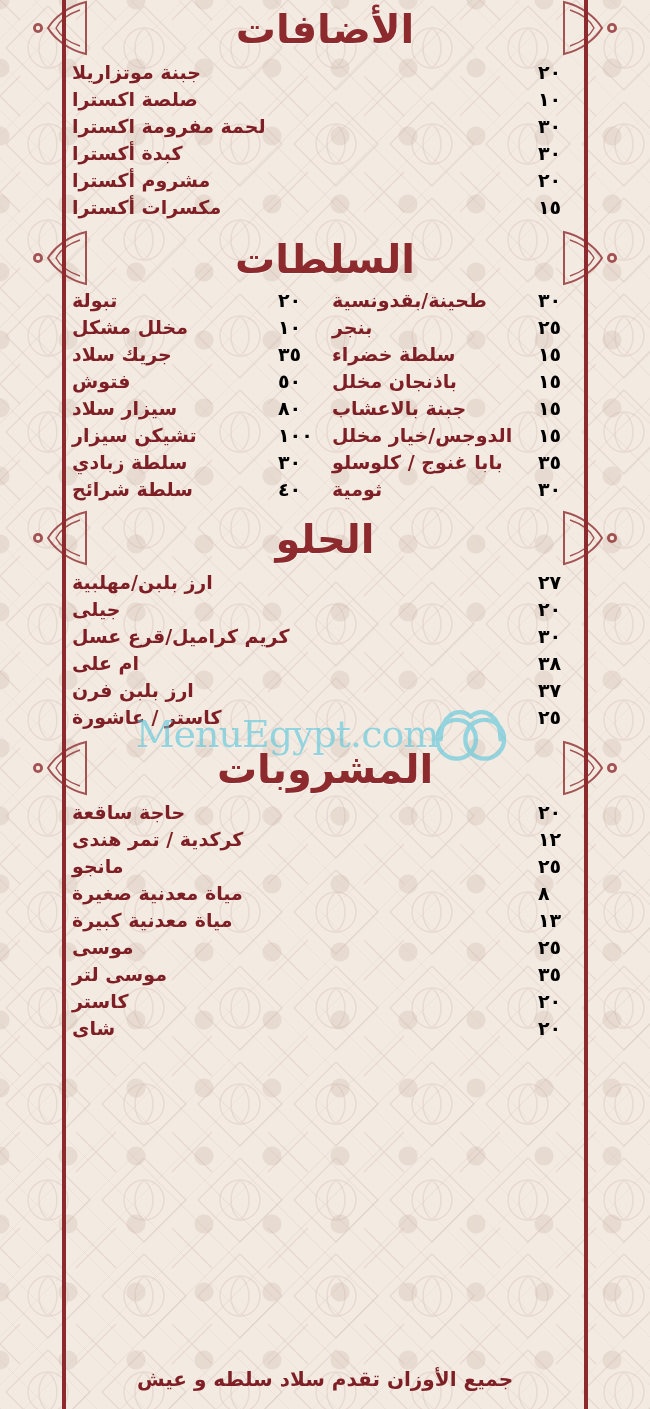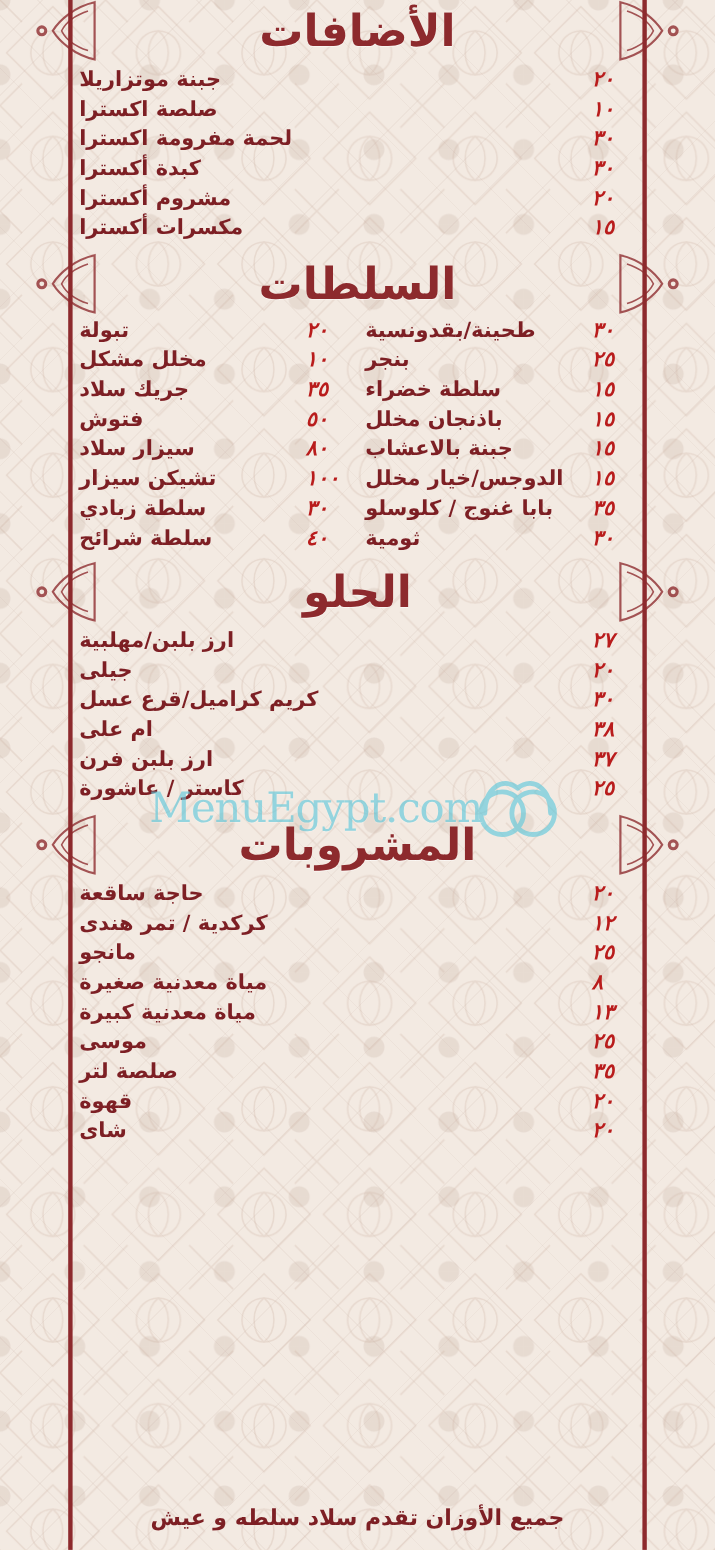--- a/index.html
+++ b/index.html
@@ -98,25 +98,24 @@
   .name {
     font-size: 19px;
     font-weight: bold;
     color: #7d1f24;
     text-align: left;
     white-space: nowrap;
   }
   .price {
     font-size: 19px;
     font-weight: bold;
-    color: #b91c1c;
+    color: #000000;
     direction: rtl;
     min-width: 40px;
     text-align: left;
-    font-style: italic;
   }
 
   
   .two-col {
     display: flex;
     flex-direction: row;
     gap: 0;
     padding: 0 72px;
   }
   .col {
@@ -430,25 +429,25 @@
       <div class="row">
         <span class="price">١٣</span>
         <span class="name">مياة معدنية كبيرة</span>
       </div>
       <div class="row">
         <span class="price">٢٥</span>
         <span class="name">موسى</span>
       </div>
       <div class="row">
         <span class="price">٣٥</span>
-        <span class="name">صلصة لتر</span>
-      </div>
-      <div class="row">
-        <span class="price">٢٠</span>
-        <span class="name">قهوة</span>
+        <span class="name">موسى لتر</span>
+      </div>
+      <div class="row">
+        <span class="price">٢٠</span>
+        <span class="name">كاستر</span>
       </div>
       <div class="row">
         <span class="price">٢٠</span>
         <span class="name">شاى</span>
       </div>
     </div>
   </div>
 
   <div class="watermark">
     <svg class="wm-logo" viewBox="0 0 100 100" aria-hidden="true">

